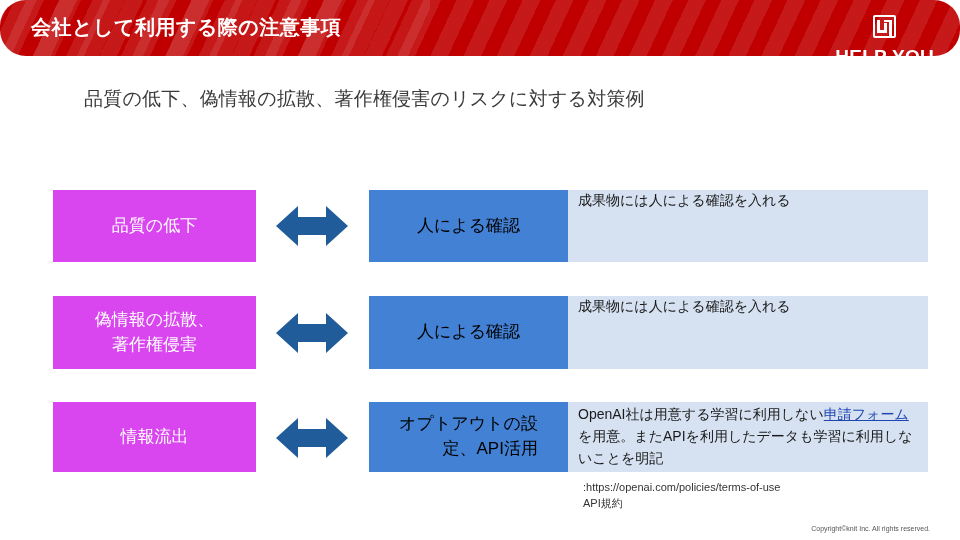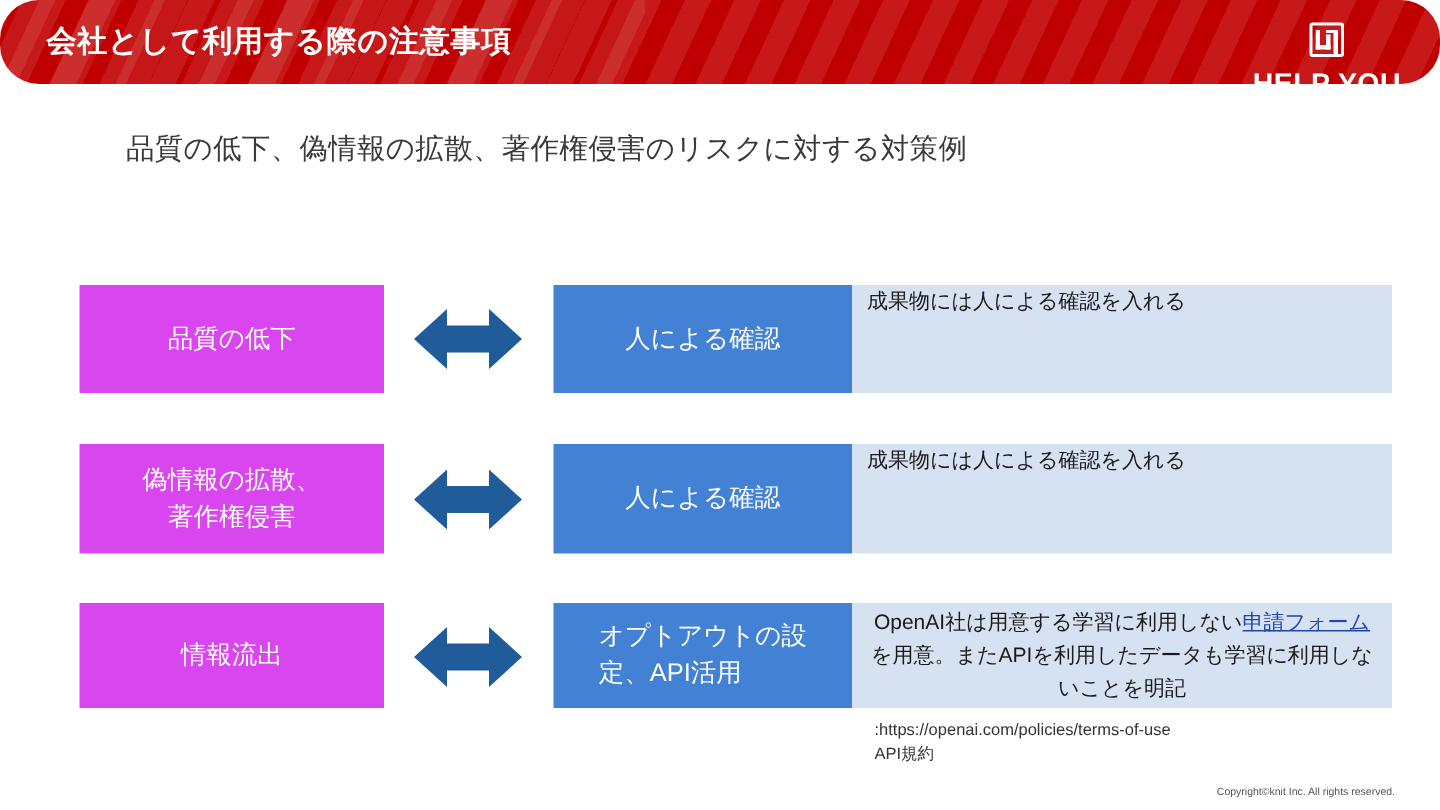--- a/index.html
+++ b/index.html
@@ -110,41 +110,41 @@
   .arrow {
     position: absolute;
     left: 276px;
     width: 72px;
   }
   .action-box {
     position: absolute;
     left: 369px;
     width: 199px;
     background: #4281d4;
-    color: #ffffff;
+    color: #000000;
     display: flex;
     align-items: center;
     justify-content: center;
-    text-align: left;
+    text-align: right;
     font-size: 17px;
     line-height: 1.45;
   }
   .desc-box {
     position: absolute;
     left: 568px;
     width: 360px;
     background: #d6e2f2;
     color: #1a1a1a;
     display: flex;
     align-items: flex-start;
     padding: 0 10px;
     font-size: 14px;
     line-height: 1.55;
   }
-  .desc-box.three-line { align-items: center; text-align: center; }
+  .desc-box.three-line { align-items: center; }
   .desc-text { display: block; }
   .desc-link {
     color: #1f45b0;
     text-decoration: underline;
   }
 
   
   #row1 .risk-box, #row1 .action-box, #row1 .desc-box { top: 190px; height: 72px; }
   #row1 .arrow { top: 203px; }
 

